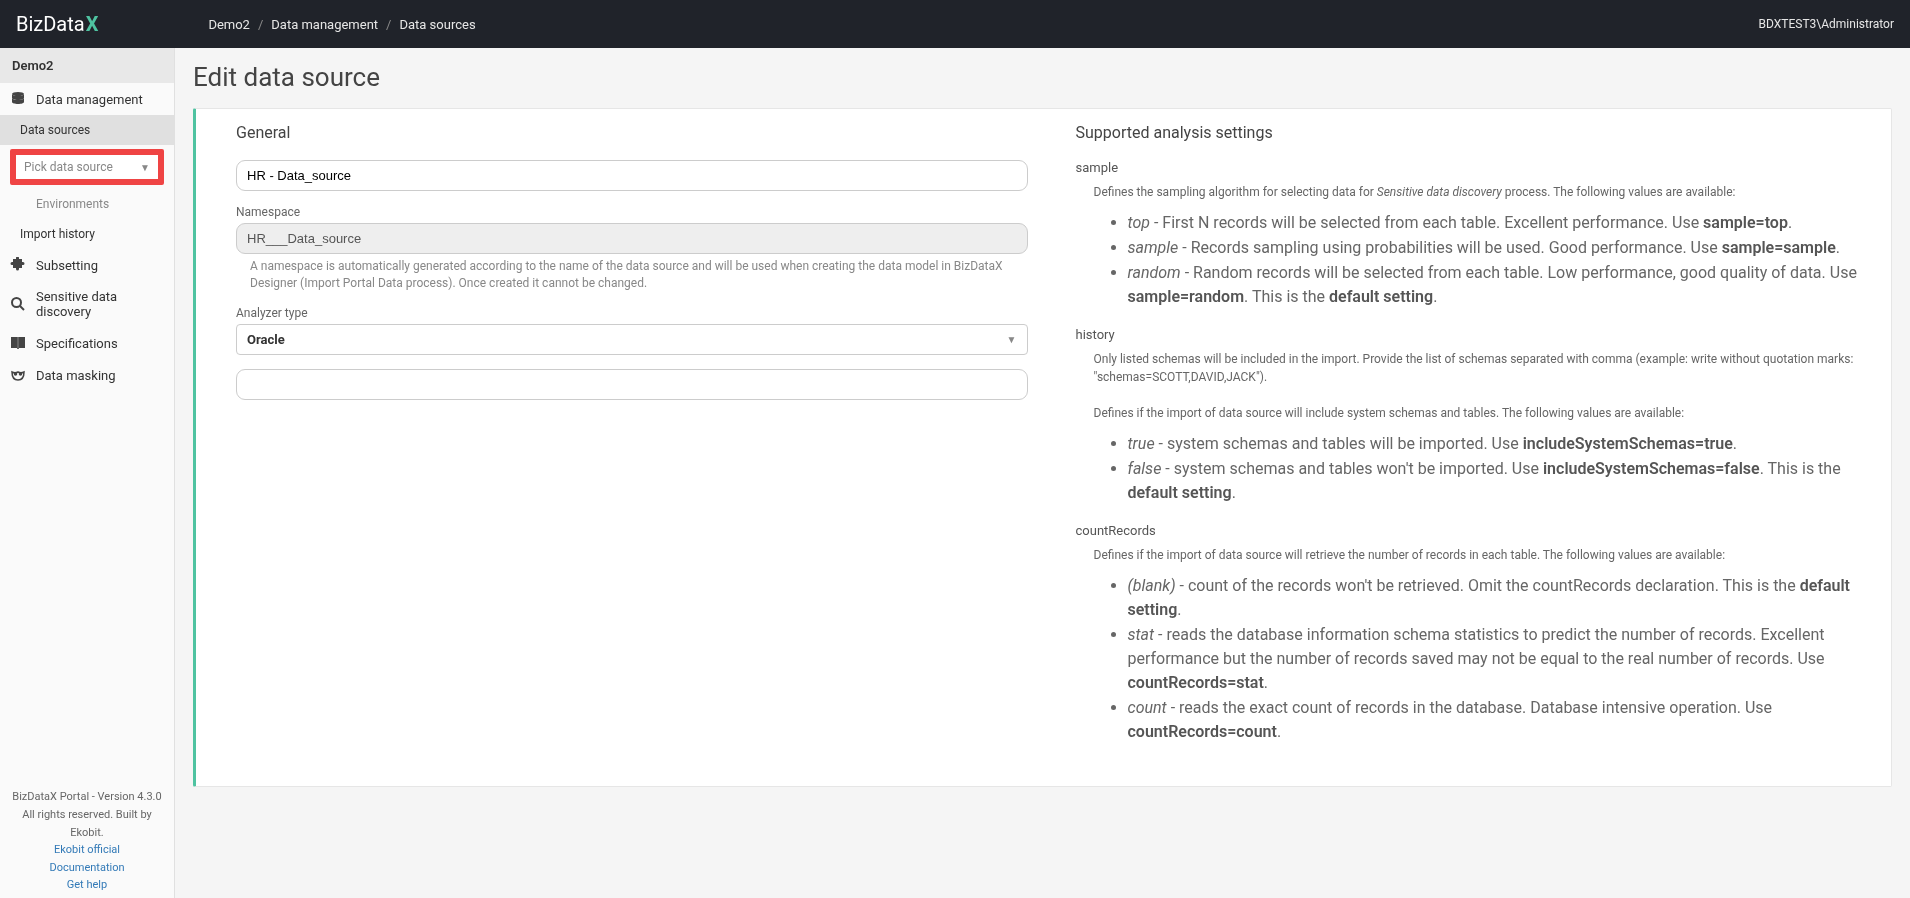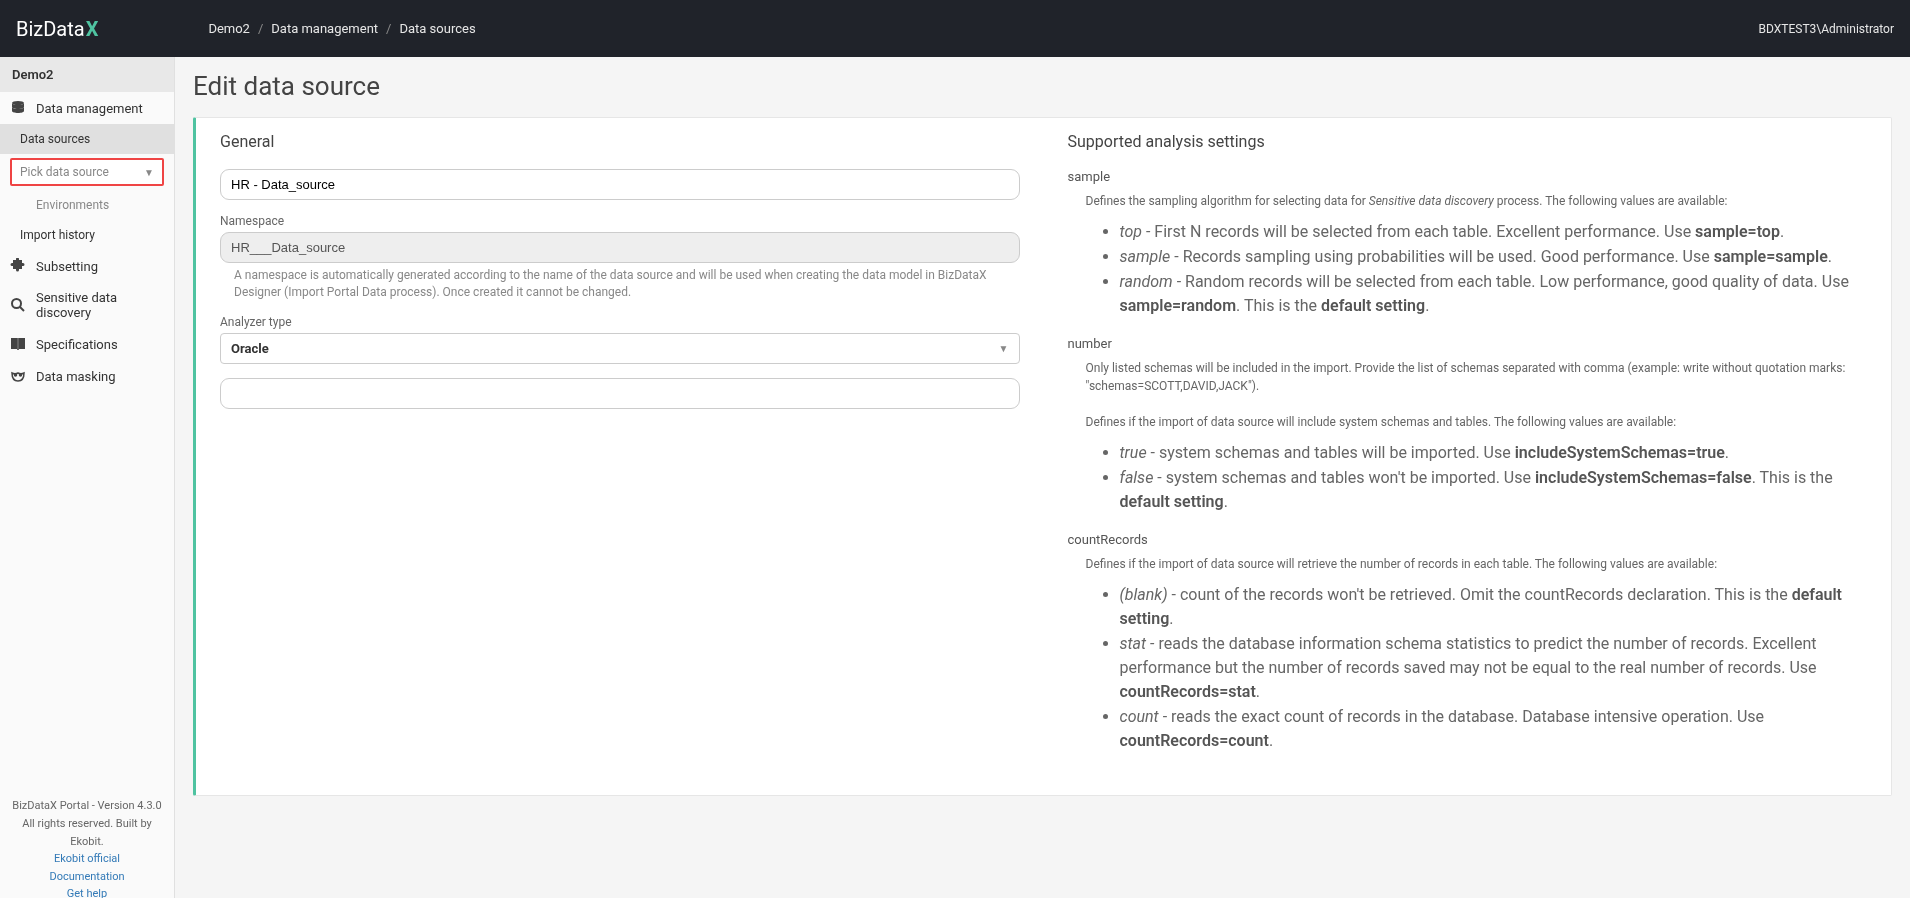--- a/index.html
+++ b/index.html
@@ -1,36 +1,36 @@
 <!DOCTYPE html>
 <html><head>
 <meta charset="utf-8">
 <style>
 * { box-sizing: border-box; margin: 0; padding: 0; }
 body { font-family: -apple-system, BlinkMacSystemFont, "Segoe UI", Roboto, Arial, sans-serif; font-size: 13px; color: #333; background: #f5f5f5; }
-.topbar { background: #20232a; color: #e6e6e6; height: 57px; display: flex; align-items: center; padding: 0 16px; }
+.topbar { background: #20232a; color: #e6e6e6; height: 48px; display: flex; align-items: center; padding: 0 16px; }
 .logo { font-size: 20px; font-weight: 400; color: #fff; margin-right: 110px; display: flex; align-items: center; }
 .logo-x { color: #4fc3a1; margin-left: 1px; font-weight: bold; }
 .breadcrumb { display: flex; align-items: center; gap: 8px; font-size: 13px; }
 .breadcrumb span.sep { color: #888; }
 .top-right { margin-left: auto; font-size: 12px; }
 .layout { display: flex; height: calc(100vh - 40px); }
 .sidebar { width: 175px; background: #fafafa; border-right: 1px solid #e0e0e0; display: flex; flex-direction: column; }
 .sidebar-header { background: #e8e8e8; padding: 10px 12px; font-weight: 600; font-size: 13px; }
 .nav-item { display: flex; align-items: center; gap: 10px; padding: 8px 10px; font-size: 13px; cursor: pointer; color: #333; }
 .nav-sub { padding: 8px 10px 8px 20px; font-size: 12px; cursor: pointer; }
 .nav-sub.active { background: #e0e0e0; }
 .nav-sub.muted { color: #888; }
-.pick-select { margin: 4px 10px; width: calc(100% - 20px); display: flex; justify-content: space-between; align-items: center; border: 2px solid #ef4444; background: #fff; padding: 5px 8px; font-size: 12px; color: #888; border-radius: 2px; }
+.pick-select { margin: 4px 10px; width: calc(100% - 20px); display: flex; justify-content: space-between; align-items: center; border: 6px solid #ef4444; background: #fff; padding: 5px 8px; font-size: 12px; color: #888; border-radius: 2px; }
 .sidebar-footer { margin-top: auto; text-align: center; padding: 12px 6px; font-size: 11px; color: #666; line-height: 1.6; }
 .sidebar-footer a { color: #337ab7; display: block; }
 .main { flex: 1; overflow: auto; padding: 14px 18px; }
 .page-title { font-size: 26px; font-weight: 400; color: #444; margin-bottom: 16px; }
 .card { background: #fff; border: 1px solid #e6e6e6; border-left: 3px solid #4fc3a1; border-radius: 2px; }
-.card-body { display: flex; }
+.card-body { display: flex; padding-left: 16px; }
 .col-left { width: 50%; padding: 14px 24px 24px 24px; }
 .col-right { width: 50%; padding: 14px 24px 24px 24px; }
 .section-title { font-size: 16px; font-weight: 400; color: #444; margin-bottom: 18px; }
 .form-group { margin-bottom: 14px; }
 .form-label { font-size: 12px; color: #666; margin-bottom: 4px; display: block; }
 .form-control { width: 100%; border: 1px solid #ccc; border-radius: 9px; padding: 7px 10px; font-size: 13px; background: #fff; }
 .form-control[disabled] { background: #eee; color: #555; }
 .form-select { width: 100%; border: 1px solid #ccc; border-radius: 4px; padding: 7px 10px; font-size: 13px; background: #fff; display: flex; justify-content: space-between; align-items: center; font-weight: bold; }
 .help-text { font-size: 12px; color: #888; margin-top: 4px; line-height: 1.4; padding-left: 14px;}
 .textarea { min-height: 40px; }
@@ -177,21 +177,21 @@
           <div class="settings-key">sample</div>
           <div class="settings-desc">
             <span>Defines the sampling algorithm for selecting data for </span><em>Sensitive data discovery</em><span> process. The following values are available:</span>
           </div>
           <ul class="settings-list">
             <li><em>top</em><span> - First N records will be selected from each table. Excellent performance. Use </span><b>sample=top</b><span>.</span></li>
             <li><em>sample</em><span> - Records sampling using probabilities will be used. Good performance. Use </span><b>sample=sample</b><span>.</span></li>
             <li><em>random</em><span> - Random records will be selected from each table. Low performance, good quality of data. Use </span><b>sample=random</b><span>. This is the </span><b>default setting</b><span>.</span></li>
           </ul>
 
-          <div class="settings-key">number</div>
+          <div class="settings-key">history</div>
           <div class="settings-desc" style="margin-bottom:18px">Only listed schemas will be included in the import. Provide the list of schemas separated with comma (example: write without quotation marks: "schemas=SCOTT,DAVID,JACK").</div>
 
           <div class="settings-desc">Defines if the import of data source will include system schemas and tables. The following values are available:</div>
           <ul class="settings-list">
             <li><em>true</em><span> - system schemas and tables will be imported. Use </span><b>includeSystemSchemas=true</b><span>.</span></li>
             <li><em>false</em><span> - system schemas and tables won't be imported. Use </span><b>includeSystemSchemas=false</b><span>. This is the </span><b>default setting</b><span>.</span></li>
           </ul>
 
           <div class="settings-key">countRecords</div>
           <div class="settings-desc">Defines if the import of data source will retrieve the number of records in each table. The following values are available:</div>

